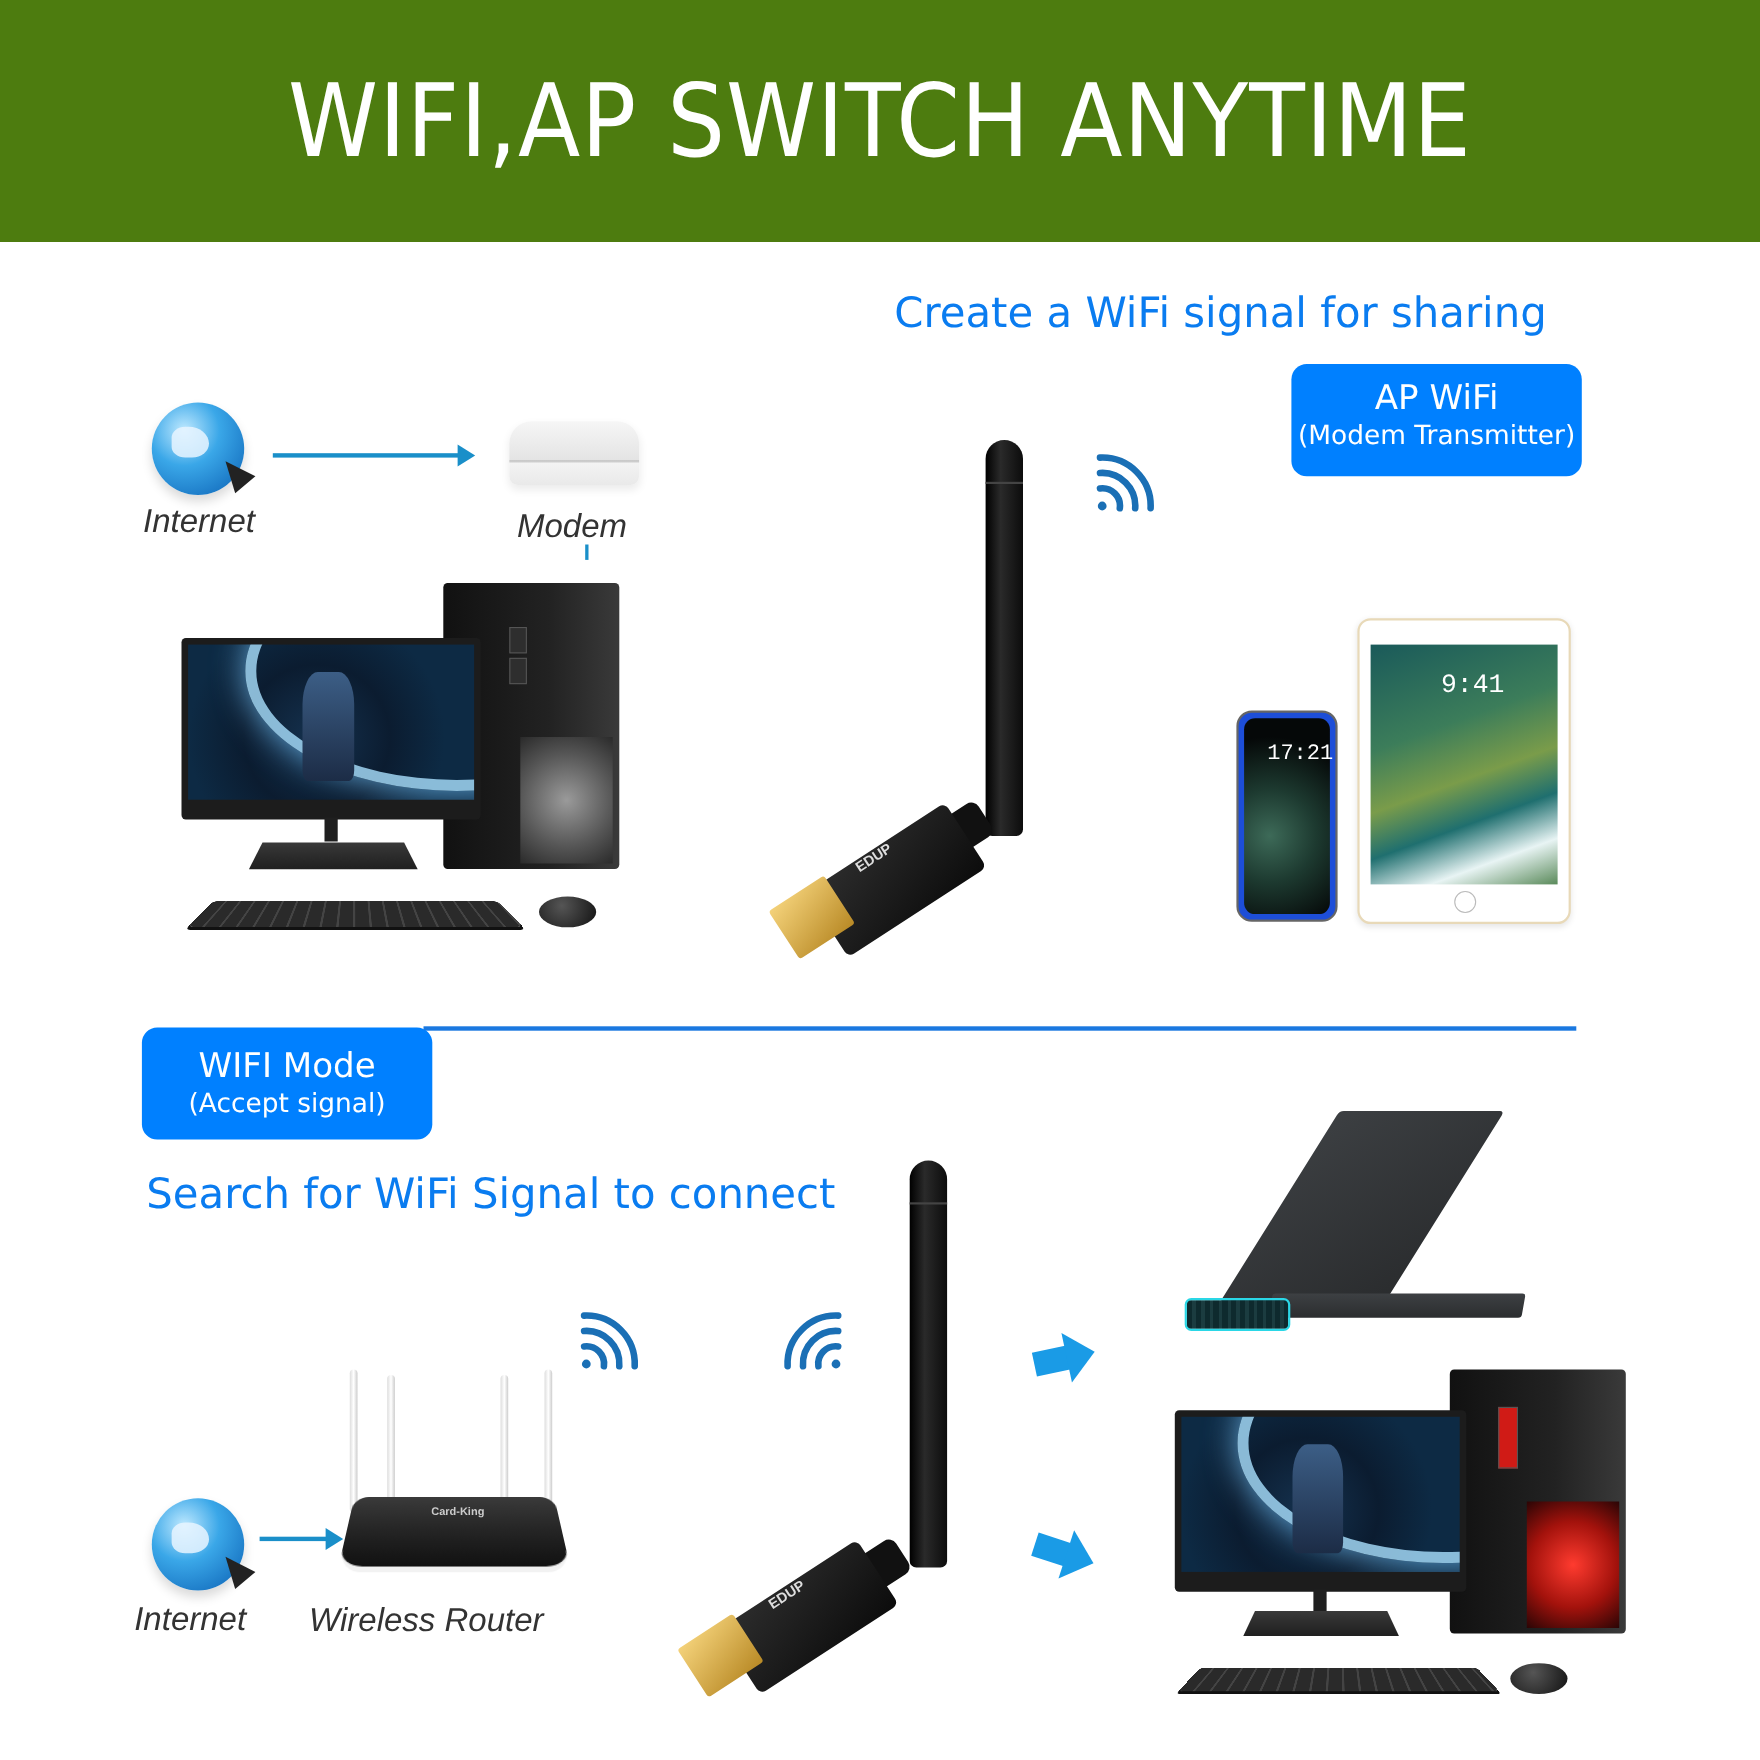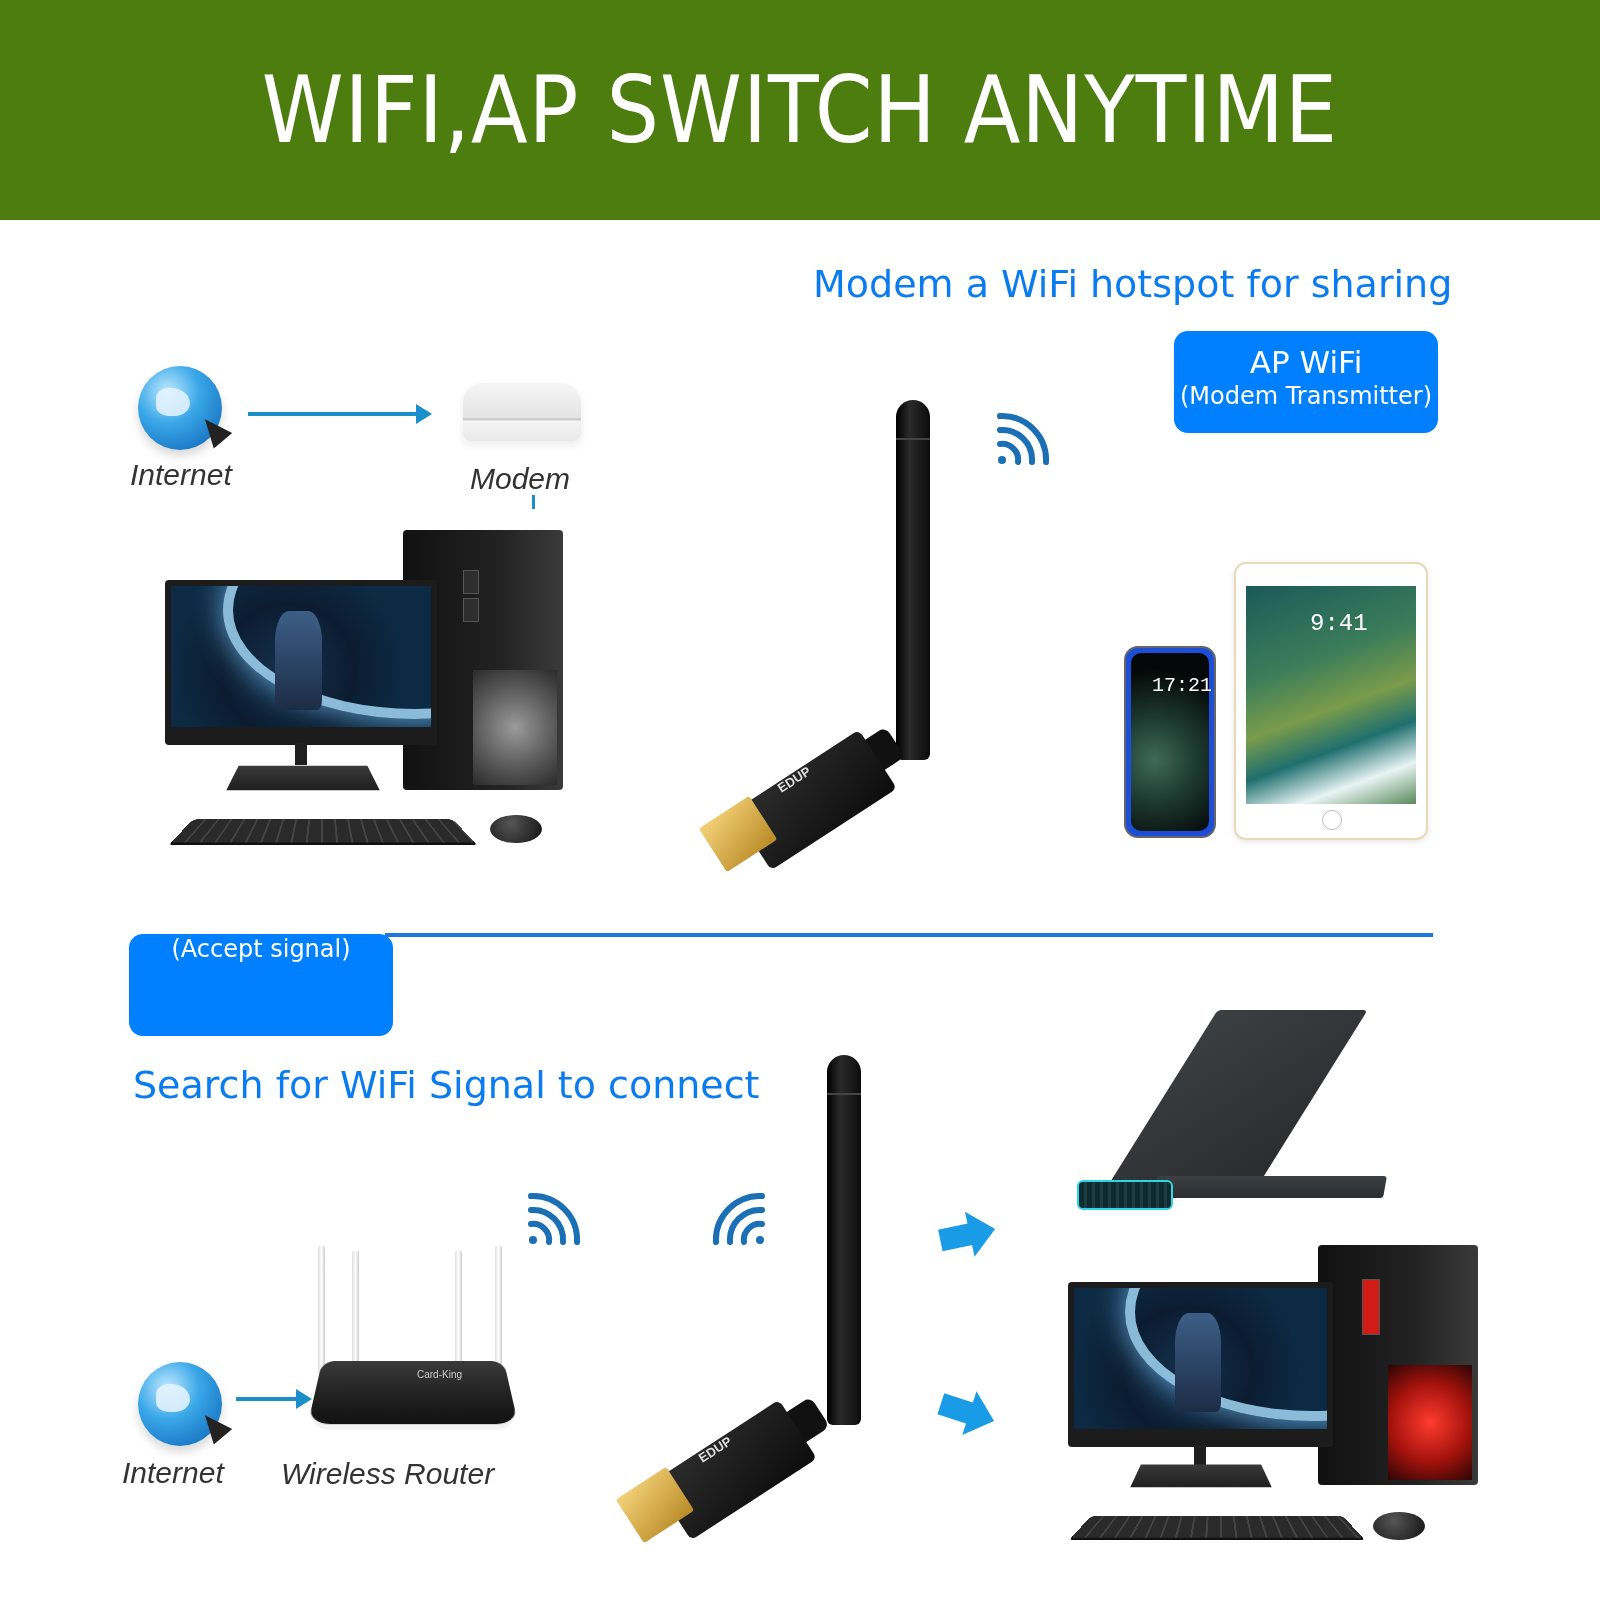--- a/index.html
+++ b/index.html
@@ -46,33 +46,33 @@
   .tablet { background: #fff; border-radius: 12px; border: 2px solid #e8d9b8; box-shadow: 0 2px 6px rgba(0,0,0,0.1); }
   .tablet .disp { position: absolute; left: 10px; top: 22px; right: 10px; bottom: 34px; background: linear-gradient(160deg, #1a5a5a 0%, #3c7d5a 35%, #7a9c4a 55%, #1f6f6f 70%, #e8f4f4 85%, #5a8a5a 100%); }
   .tablet .home { position: absolute; bottom: 8px; left: 50%; margin-left: -9px; width: 18px; height: 18px; border-radius: 50%; border: 1px solid #bbb; }
   .clock { position: absolute; color: #fff; font-family: Liberation Mono, monospace; font-weight: 200; }
   
   .laptop-lid { background: linear-gradient(135deg, #3c3f42, #2a2c2e); transform: skewX(-32deg); border-radius: 4px; }
   .laptop-base { background: linear-gradient(#3d4043, #2b2d2f); border-radius: 3px; transform: skewX(-10deg); }
   .laptop-glow { background: repeating-linear-gradient(90deg, #0e2a2e 0 5px, #1b3c40 5px 8px); border: 2px solid #2ad7e6; border-radius: 6px; }
   
   .router { background: linear-gradient(#3a3a3a, #111); border-radius: 14px 14px 20px 20px; transform: perspective(200px) rotateX(25deg); border-bottom: 5px solid #f2f2f2; }
-  .router-brand { position: absolute; color: #ccc; font-size: 10px; font-weight: normal; margin-left: 25px; }
+  .router-brand { position: absolute; color: #ccc; font-size: 10px; font-weight: bold; }
   .router-ant { width: 7px; height: 130px; background: linear-gradient(90deg, #ddd, #fff, #ccc); border-radius: 4px; }
   .block-arrow { width: 34px; height: 22px; background: #1a9be6; transform: rotate(-12deg); }
   .block-arrow::after { content: ""; position: absolute; right: -22px; top: -12px; border-left: 26px solid #1a9be6; border-top: 23px solid transparent; border-bottom: 23px solid transparent; }
 </style>
 </head>
 <body>
 
 <div class="abs banner">
   <h1>WIFI,AP SWITCH ANYTIME</h1>
 </div>
 
-<div class="abs caption" style="left:813px; top:262px;">Modem a WiFi hotspot for sharing</div>
+<div class="abs caption" style="left:813px; top:262px;">Create a WiFi signal for sharing</div>
 
 <div class="abs pill" style="left:1174px; top:331px; width:264px; height:102px;">
   <div class="t1" style="padding-top:12px;">AP WiFi</div>
   <div class="t2">(Modem Transmitter)</div>
 </div>
 
 <div class="abs globe" style="left:138px; top:366px;">
     <div class="cursor"></div>
   </div>
 <div class="abs label" style="left:130px; top:458px;">Internet</div>
@@ -116,20 +116,21 @@
 </div>
 <div class="abs tablet" style="left:1234px; top:562px; width:190px; height:274px;">
   <div class="disp"></div>
   <div class="home"></div>
   <div class="clock" style="left:74px; top:46px; font-size:24px;">9:41</div>
 </div>
 
 <div class="abs divider" style="left:385px; top:933px; width:1048px;"></div>
 
 <div class="abs pill" style="left:129px; top:934px; width:264px; height:102px;">
+  <div class="t1" style="padding-top:16px;">WIFI Mode</div>
   <div class="t2">(Accept signal)</div>
 </div>
 
 <div class="abs caption" style="left:133px; top:1063px;">Search for WiFi Signal to connect</div>
 
 <div class="abs globe" style="left:138px; top:1362px;">
     <div class="cursor"></div>
   </div>
 <div class="abs label" style="left:122px; top:1456px;">Internet</div>
 <div class="abs arrow-line" style="left:236px; top:1397px; width:62px;"></div>

